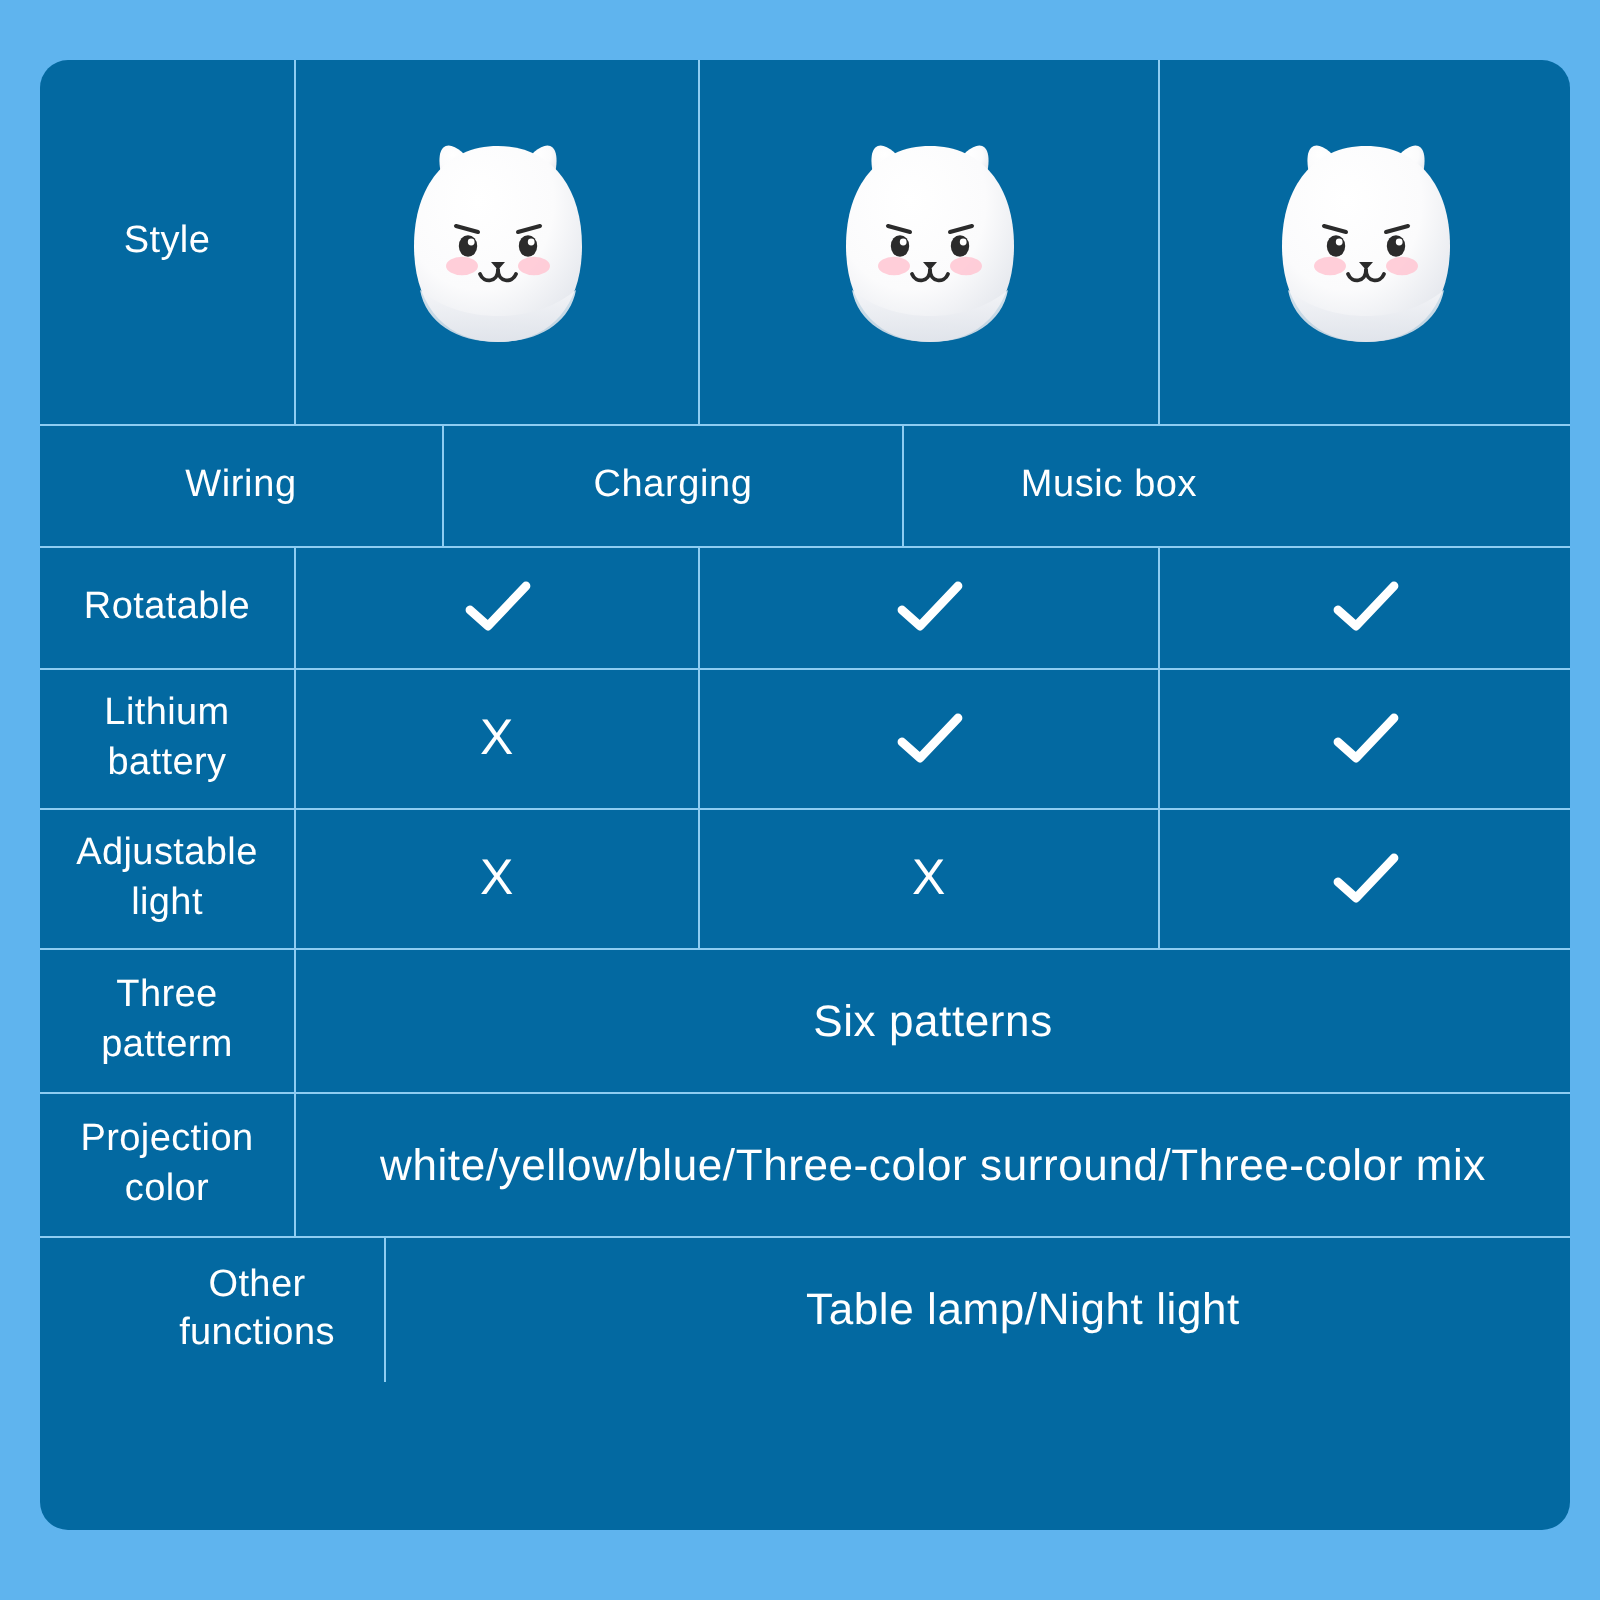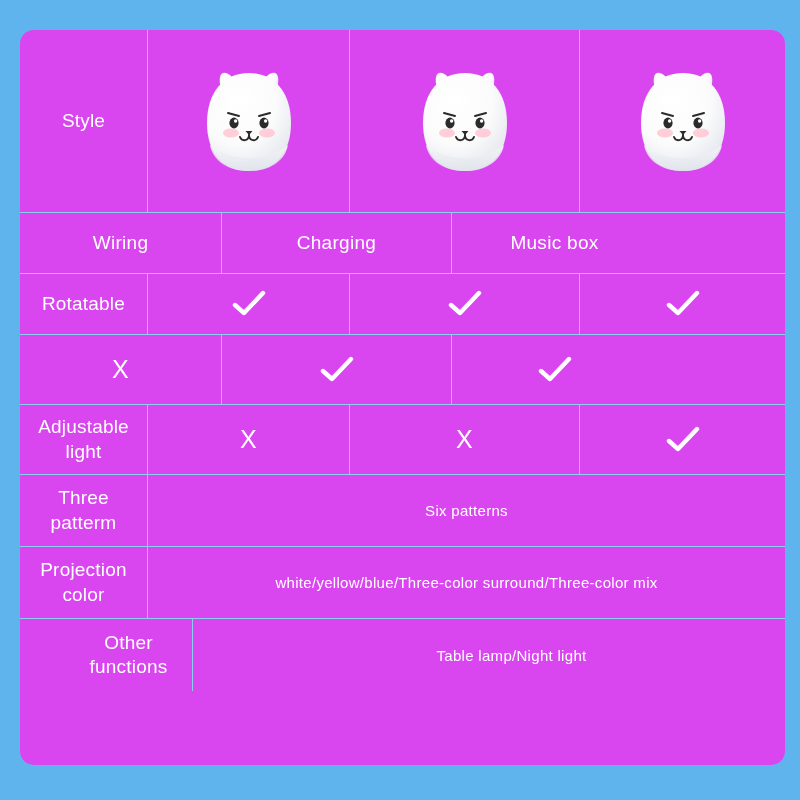--- a/index.html
+++ b/index.html
@@ -16,21 +16,21 @@
     font-family: "Liberation Sans", sans-serif;
     -webkit-font-smoothing: antialiased;
   }
 
   #spec-table-panel {
     position: absolute;
     left: 20px;
     top: 30px;
     width: 765px;
     height: 735px;
-    background: #d946ef;
+    background: #0369a1;
     border-radius: 14px;
     overflow: hidden;
     display: flex;
     flex-direction: column;
   }
 
   .spec-row {
     display: flex;
     width: 100%;
     border-bottom: 1px solid #8ecdf2;
@@ -74,21 +74,21 @@
   }
   .cell-val.c2 { flex: 0 0 230px; width: 230px; }
   .cell-val.c3 { flex: 0 0 205px; width: 205px; border-right: none; }
 
   .cell-merged {
     flex: 1 1 auto;
     display: flex;
     align-items: center;
     justify-content: center;
     color: #ffffff;
-    font-size: 15px;
+    font-size: 22px;
     letter-spacing: .3px;
     text-align: right;
     padding: 0 8px;
   }
 
   
   .mark {
     color: #ffffff;
     display: flex;
     align-items: center;
@@ -222,20 +222,26 @@
     <div class="cell-val c3">
       <span class="mark check">
         <svg width="34" height="28" viewBox="0 0 34 28">
             <path d="M3 15 L12 23 L31 3" stroke="#ffffff" stroke-width="4.4" fill="none" stroke-linecap="round" stroke-linejoin="round"></path>
           </svg>
       </span>
     </div>
   </div>
 
   <div class="spec-row row-mark-tall">
+    <div class="cell-label">
+      <span>
+        <span>Lithium</span><br>
+        <span>battery</span>
+      </span>
+    </div>
     <div class="cell-val">
       <span class="mark x">X</span>
     </div>
     <div class="cell-val c2">
       <span class="mark check">
         <svg width="34" height="28" viewBox="0 0 34 28">
             <path d="M3 15 L12 23 L31 3" stroke="#ffffff" stroke-width="4.4" fill="none" stroke-linecap="round" stroke-linejoin="round"></path>
           </svg>
       </span>
     </div>

